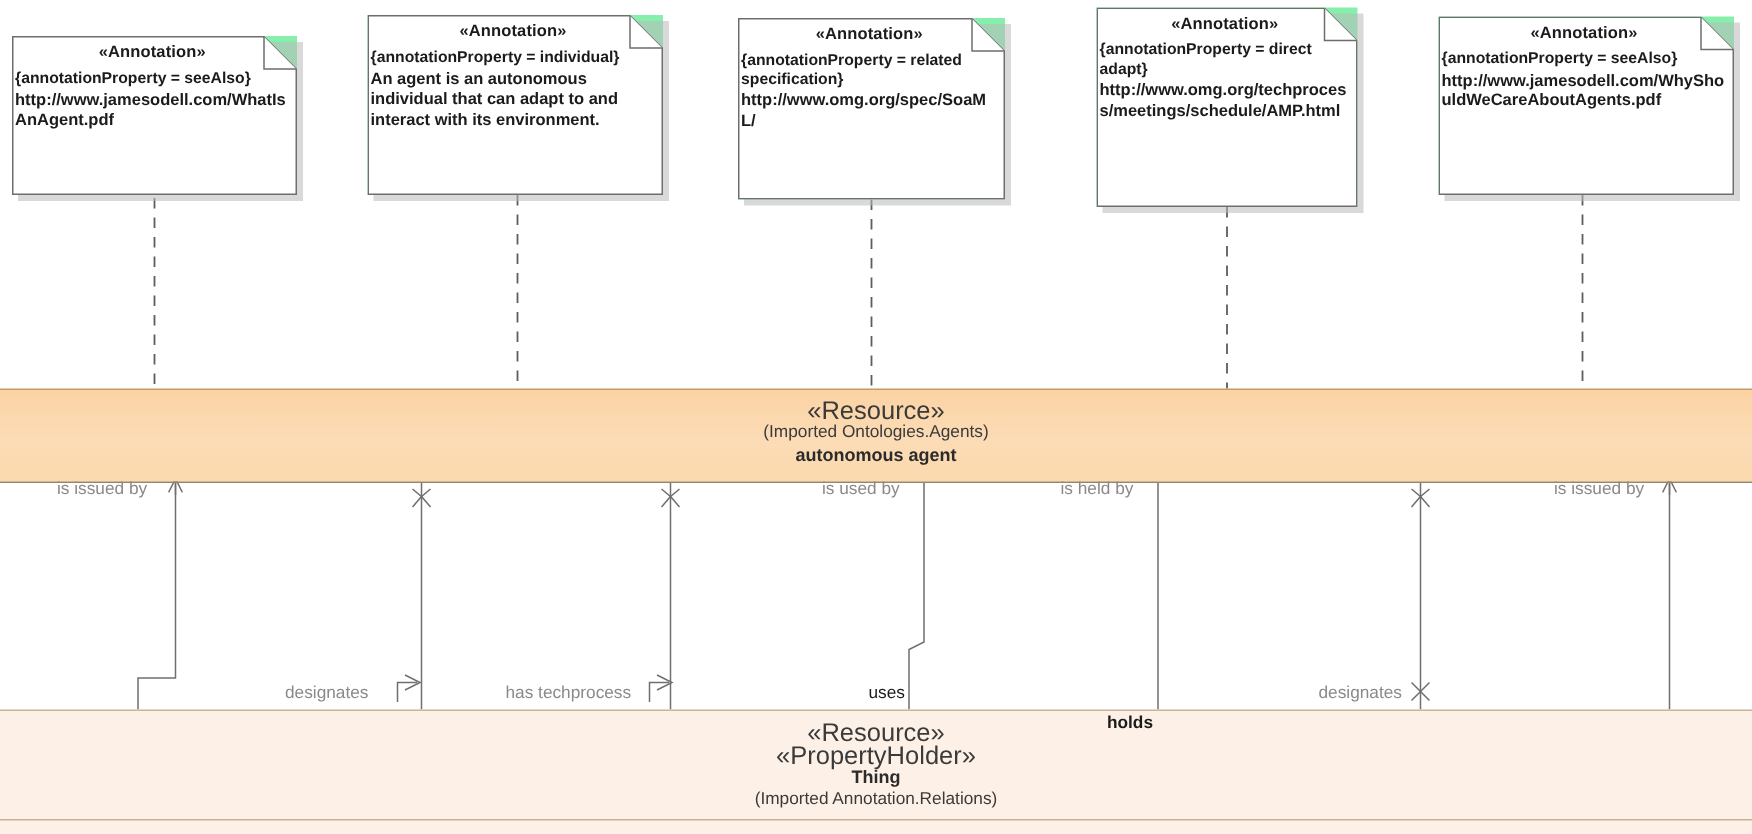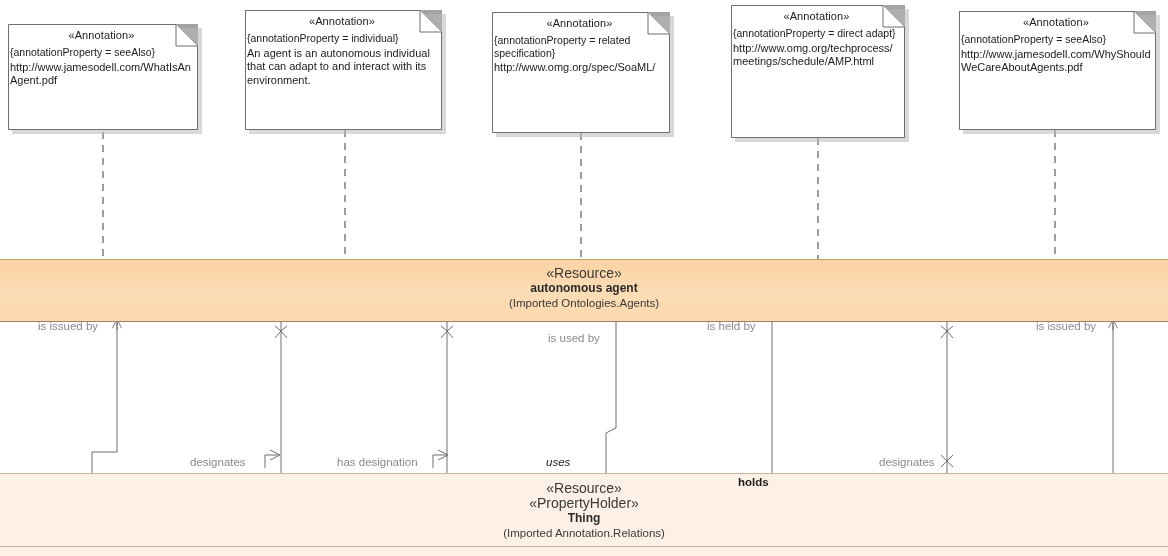--- a/index.html
+++ b/index.html
@@ -9,26 +9,27 @@
     -webkit-font-smoothing:antialiased;
   }
   #stage{position:absolute;left:0;top:0;width:1168px;height:556px;}
 
   
   #wires{position:absolute;left:0;top:0;width:1168px;height:556px;}
 
   
   .note{
     position:absolute;
-    background:#a3a3a3;
+    background:#86efac;
     box-sizing:border-box;
     font-size:11px;
     line-height:13.2px;
     color:#1b1b1b;
     z-index:5;
+    font-weight:bold;
   }
   .note .shadow{
     position:absolute;left:4px;top:4px;right:-4px;bottom:-4px;
     background:#b9b9b9;opacity:.55;z-index:0;
   }
   .note .paper{position:relative;z-index:1;width:100%;height:100%;}
   .note svg.outline{position:absolute;left:0;top:0;width:100%;height:100%;}
   .note .body{
     position:relative;z-index:2;padding:5px 5px 4px 2px;
   }
@@ -42,21 +43,21 @@
   }
   .note .val{
     font-size:11px;color:#1b1b1b;word-break:break-all;line-height:13.4px;
   }
 
   
   .classbar{
     position:absolute;box-sizing:border-box;z-index:4;
     text-align:center;color:#3a3a3a;
   }
-  .classbar .ln{line-height:15px;font-size:14px;white-space:nowrap;}
+  .classbar .ln{line-height:15px;font-size:17px;white-space:nowrap;}
   .classbar .nm{font-weight:bold;font-size:12px;color:#2b2b2b;}
   .classbar .pkg{font-size:11.5px;color:#3a3a3a;}
 
   #resource-bar{
     left:0;top:259px;width:1168px;height:63px;
     background:linear-gradient(180deg,#fbd3a4 0%,#fcdcb6 55%,#fbd9ae 100%);
     border-top:1px solid #c89a63;
     border-bottom:1px solid #9a8468;
     padding-top:6px;
   }
@@ -214,36 +215,36 @@
       <div class="body">
         <div class="stereo">«Annotation»</div>
         <div class="prop">{annotationProperty = seeAlso}</div>
         <div class="val">http://www.jamesodell.com/WhyShouldWeCareAboutAgents.pdf</div>
       </div>
     </div>
   </div>
 
   <div class="classbar" id="resource-bar">
     <div class="ln">«Resource»</div>
+    <div class="ln pkg">(Imported Ontologies.Agents)</div>
     <div class="ln nm">autonomous agent</div>
-    <div class="ln pkg">(Imported Ontologies.Agents)</div>
   </div>
 
   <div class="classbar" id="thing-bar">
     <div class="ln">«Resource»</div>
     <div class="ln">«PropertyHolder»</div>
     <div class="ln nm">Thing</div>
     <div class="ln pkg">(Imported Annotation.Relations)</div>
     <div class="baseline"></div>
   </div>
 
   <div class="alabel" style="left:38px;top:320px;">is issued by</div>
-  <div class="alabel" style="left:548px;top:332px;">is used by</div>
+  <div class="alabel" style="left:548px;top:320px;">is used by</div>
   <div class="alabel" style="left:707px;top:320px;">is held by</div>
   <div class="alabel" style="left:1036px;top:320px;">is issued by</div>
 
   <div class="alabel" style="left:190px;top:456px;">designates</div>
-  <div class="alabel" style="left:337px;top:456px;">has designation</div>
-  <div class="alabel dark" style="left:546px;top:456px;font-style:italic;">uses</div>
+  <div class="alabel" style="left:337px;top:456px;">has techprocess</div>
+  <div class="alabel dark" style="left:579px;top:456px;">uses</div>
   <div class="alabel dark" style="left:738px;top:476px;font-weight:bold;">holds</div>
   <div class="alabel" style="left:879px;top:456px;">designates</div>
 
 </div>
 
 </body></html>

